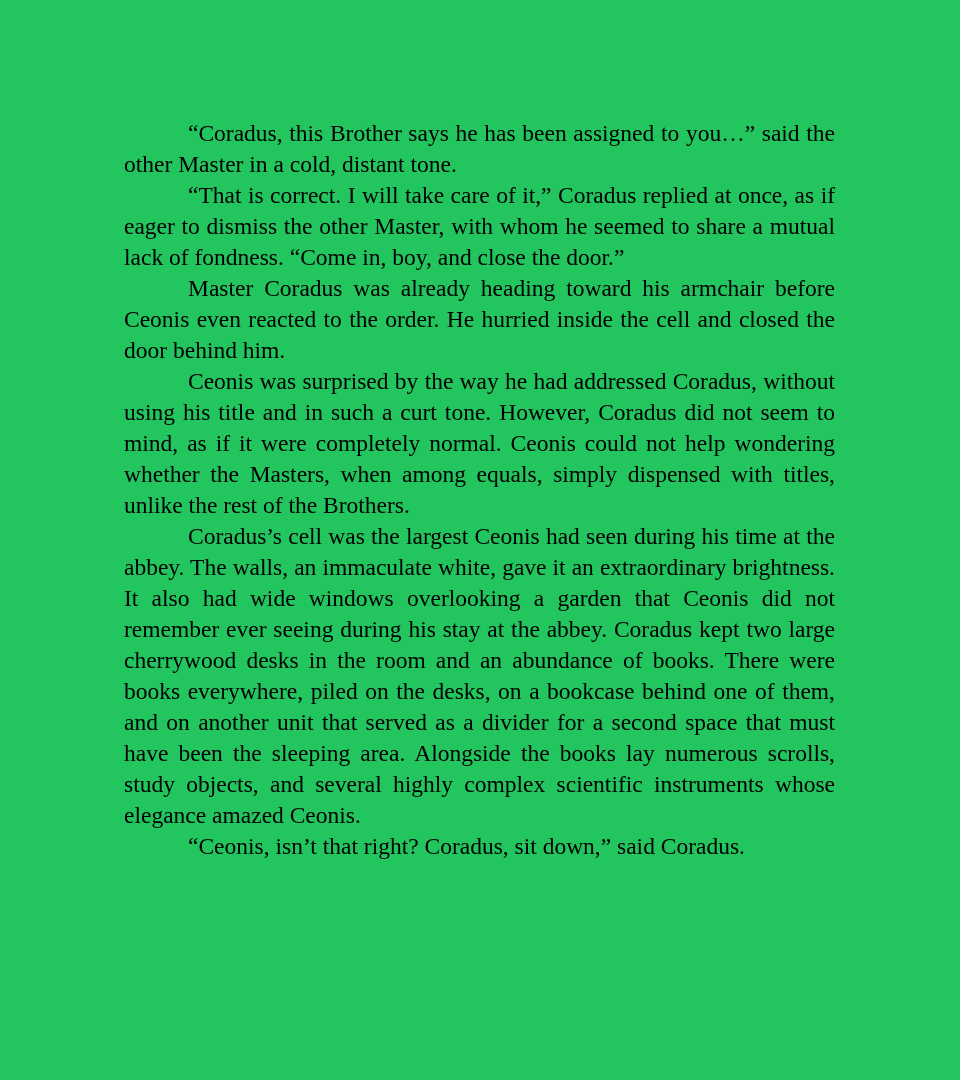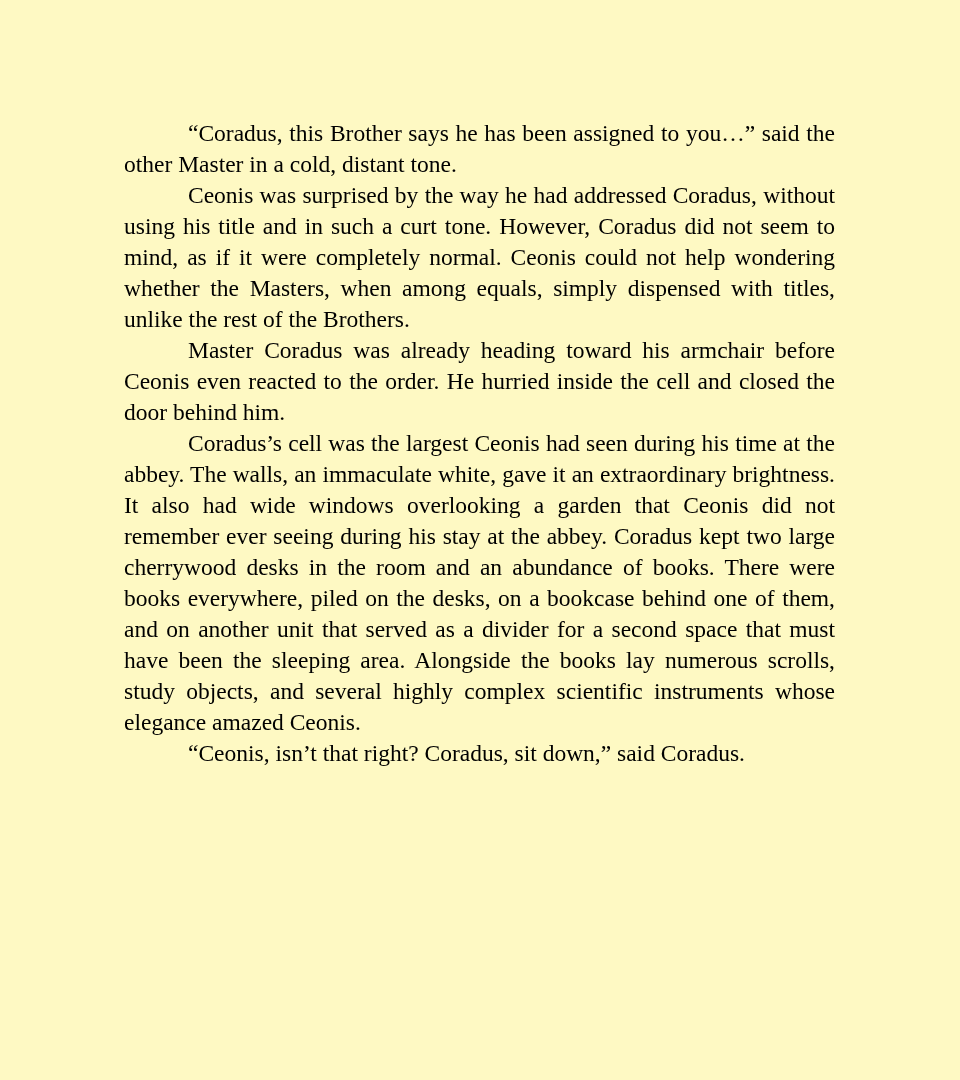--- a/index.html
+++ b/index.html
@@ -12,38 +12,39 @@
     height: 1080px;
     overflow: hidden;
     font-family: "Liberation Serif", "DejaVu Serif", serif;
     color: #000000;
   }
   .page {
     box-sizing: border-box;
     width: 960px;
     height: 1080px;
     padding: 118px 125px 0 124px;
-    background: #fef9c3;
+    background: #22c55e;
   }
   .body-text {
     font-size: 23.5px;
     line-height: 31px;
     text-align: justify;
     text-justify: inter-word;
     hyphens: none;
   }
   .body-text p {
     margin: 0;
     text-indent: 64px;
   }
 </style>
 </head>
 <body>
 
 <div class="page">
   <div class="body-text">
     <p>“Coradus, this Brother says he has been assigned to you…” said the other Master in a cold, distant tone.</p>
+    <p>“That is correct. I will take care of it,” Coradus replied at once, as if eager to dismiss the other Master, with whom he seemed to share a mutual lack of fondness. “Come in, boy, and close the door.”</p>
+    <p>Master Coradus was already heading toward his armchair before Ceonis even reacted to the order. He hurried inside the cell and closed the door behind him.</p>
     <p>Ceonis was surprised by the way he had addressed Coradus, without using his title and in such a curt tone. However, Coradus did not seem to mind, as if it were completely normal. Ceonis could not help wondering whether the Masters, when among equals, simply dispensed with titles, unlike the rest of the Brothers.</p>
-    <p>Master Coradus was already heading toward his armchair before Ceonis even reacted to the order. He hurried inside the cell and closed the door behind him.</p>
     <p>Coradus’s cell was the largest Ceonis had seen during his time at the abbey. The walls, an immaculate white, gave it an extraordinary brightness. It also had wide windows overlooking a garden that Ceonis did not remember ever seeing during his stay at the abbey. Coradus kept two large cherrywood desks in the room and an abundance of books. There were books everywhere, piled on the desks, on a bookcase behind one of them, and on another unit that served as a divider for a second space that must have been the sleeping area. Alongside the books lay numerous scrolls, study objects, and several highly complex scientific instruments whose elegance amazed Ceonis.</p>
     <p>“Ceonis, isn’t that right? Coradus, sit down,” said Coradus.</p>
   </div>
 </div>
 
 </body></html>

